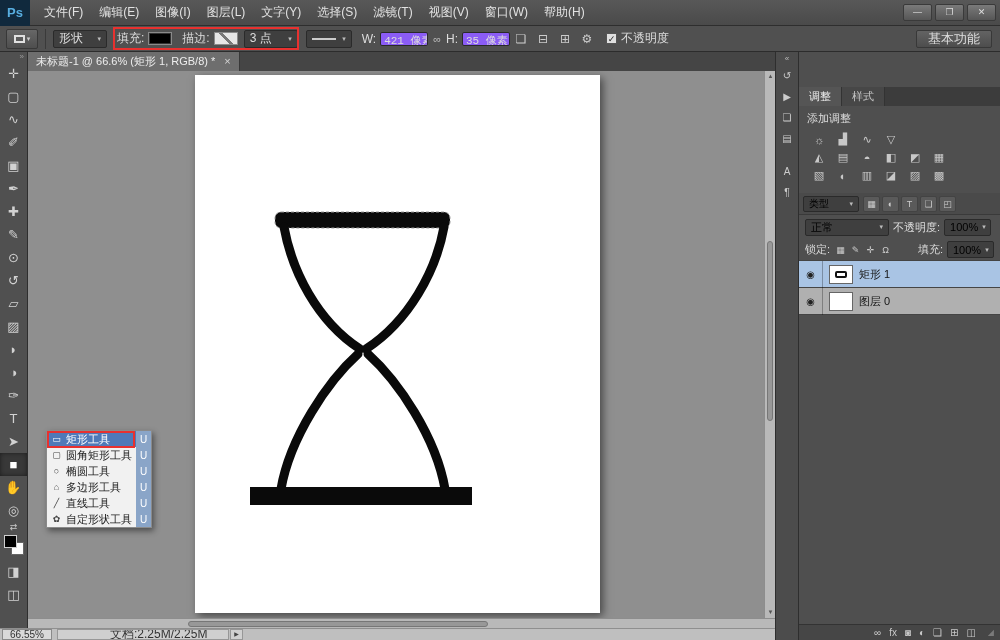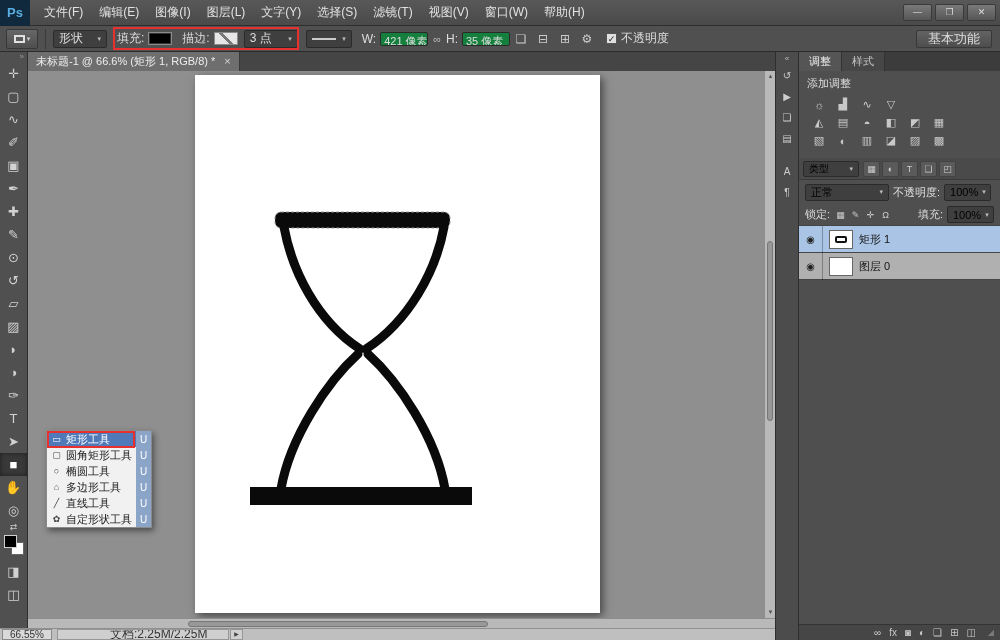--- a/index.html
+++ b/index.html
@@ -36,22 +36,22 @@
   .mode-select { width:54px; margin-right:10px; }
   .dd-arrow { font-size:7px; color:#bbb; margin-left:4px; }
   .ob-label { margin-right:4px; white-space:nowrap; }
   .swatch-fill { width:24px; height:13px; background:#000; border:1px solid #8a8a8a;
     box-shadow:inset 0 0 0 1px #333; margin-right:10px; }
   .swatch-stroke { width:24px; height:13px; background:#e6e6e6; border:1px solid #8a8a8a; margin-right:6px;
     background-image:linear-gradient(45deg, transparent 44%, #777 44%, #777 56%, transparent 56%); }
   .pts-select { width:54px; margin-right:8px; }
   .stroke-style { width:46px; margin-right:10px; }
   .stroke-line { width:24px; height:2px; background:#ccc; }
-  .dim-box { width:48px; height:14px; background:#15803d; border:1px solid #2a2a2a; border-radius:2px;
-    padding:0 3px; line-height:16px; font-size:11px; overflow:hidden; white-space:nowrap; }
+  .dim-box { width:48px; height:14px; background:#8b5cf6; border:1px solid #2a2a2a; border-radius:2px;
+    padding:0 3px; line-height:16px; font-size:11px; overflow:hidden; white-space:nowrap;font-family:Liberation Mono, monospace; }
   .chain { margin:0 5px; font-size:11px; color:#bbb; }
   .ob-iconbtn { width:22px; height:20px; display:flex; align-items:center; justify-content:center;
     font-size:12px; color:#ccc; }
   .checkbox { width:11px; height:11px; background:#e0e0e0; border:1px solid #555; color:#222;
     font-size:9px; line-height:10px; text-align:center; margin:0 4px 0 8px; }
   .workspace-btn { margin-left:auto; margin-right:8px; height:18px; line-height:16px; padding:0 11px;
     background:linear-gradient(#636363,#4d4d4d); border:1px solid #383838; border-radius:2px; font-size:13px; }
 
   
   .redbox { position:absolute; border:2px solid #e8312f; z-index:60; pointer-events:none; }
@@ -105,21 +105,21 @@
   
   #rail { left:775px; top:52px; width:23px; height:588px; background:#4c4c4c; border-left:1px solid #2e2e2e;
     display:flex; flex-direction:column; align-items:stretch; }
   .rail-collapse { height:13px; font-size:8px; color:#bbb; text-align:center; line-height:13px; }
   .rail-btn { height:21px; display:flex; align-items:center; justify-content:center; font-size:10px; color:#ccc; }
   .rail-gap { height:12px; }
 
   
   #panels { left:798px; top:52px; width:202px; height:588px; background:#4f4f4f; border-left:1px solid #2e2e2e;
     display:flex; flex-direction:column; }
-  .panel-tabs { height:19px; background:#3c3c3c; display:flex; align-items:stretch; flex:none; }
+  .panel-tabs { height:19px; background:#3c3c3c; display:flex; align-items:stretch; flex:none;margin-top:35px; }
   .ptab { padding:0 10px; line-height:18px; font-size:11px; color:#c6c6c6; background:#474747;
     border-right:1px solid #333; }
   .ptab.selected { background:#555; color:#eee; }
   .adj-content { padding:5px 8px 7px; flex:none; }
   .add-label { font-size:11px; color:#ddd; margin-bottom:6px; }
   .adj-row { display:flex; margin-bottom:3px; }
   .adj-icon { width:24px; height:15px; display:flex; align-items:center; justify-content:center;
     font-size:11px; color:#c8c8c8; }
   .filter-row { height:22px; display:flex; align-items:center; padding:0 4px; background:#4a4a4a;
     border-bottom:1px solid #3a3a3a; flex:none; }

